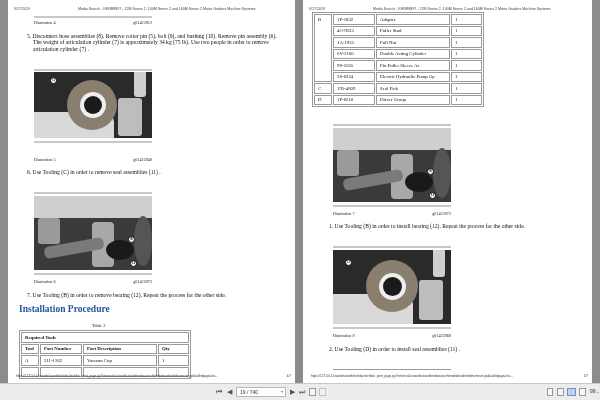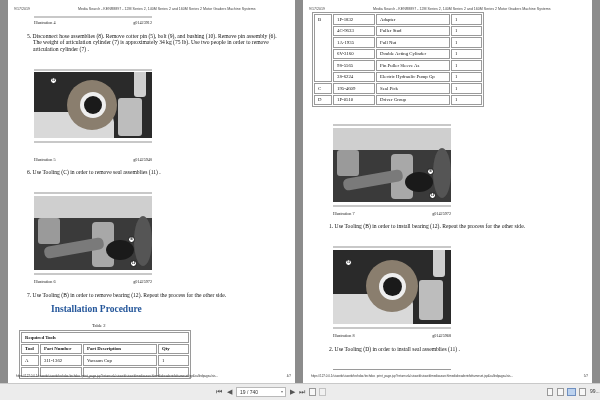--- a/index.html
+++ b/index.html
@@ -12,21 +12,21 @@
   .hdr { position: absolute; top: 7px; left: 6px; right: 6px; font-family: "Liberation Sans", sans-serif; font-size: 3.6px; color: #444; }
   .hdr .date { position: absolute; left: 0; }
   .hdr .title { position: absolute; left: 64px; white-space: nowrap; }
   .rule { position: absolute; height: 1.5px; background: #c8c8c8; }
   .caption { position: absolute; font-size: 4.2px; color: #222; }
   .caption .gid { position: absolute; }
   .para { position: absolute; font-size: 5.6px; line-height: 6.4px; color: #111; }
   .photo { position: absolute; background: #1e1e1e; overflow: hidden; }
   .photo .blob { position: absolute; border-radius: 50%; }
   .callout { position: absolute; width: 7px; height: 7px; border-radius: 50%; background: #fff; border: 0.8px solid #111; font-family: "Liberation Sans", sans-serif; font-size: 3px; text-align: center; line-height: 5.6px; font-weight: bold; color: #111; }
-  .h2 { position: absolute; font-size: 9.5px; font-weight: bold; color: #24569a; margin-left: 32px; }
+  .h2 { position: absolute; font-size: 9.5px; font-weight: bold; color: #24569a; }
   .tcap { position: absolute; font-size: 4.6px; color: #222; }
   table.tools { position: absolute; border-collapse: separate; border-spacing: 1px; border: 1px solid #9a9a9a; font-size: 4.8px; color: #111; }
   table.tools td { border: 1px solid #9a9a9a; padding: 0 3px; height: 10.5px; vertical-align: middle; }
   table.tools td.hd { font-weight: bold; }
   .url { position: absolute; bottom: 5px; left: 8px; right: 4px; font-family: "Liberation Sans", sans-serif; font-size: 3px; color: #333; white-space: nowrap; overflow: hidden; }
   .url .pg { position: absolute; right: 0; top: 0; background: #fff; padding-left: 3px; }
   .toolbar { position: absolute; left: 0; top: 383px; width: 600px; height: 17px; background: #ececec; border-top: 1px solid #c9c9c9; font-family: "Liberation Sans", sans-serif; }
   .tb-btn { position: absolute; top: 4px; font-size: 7px; color: #555; line-height: 8px; }
   .page-input { position: absolute; left: 236px; top: 3px; width: 50px; height: 10px; border: 1px solid #b9b9b9; background: #fff; font-size: 5px; line-height: 8px; padding-left: 3px; color: #333; }
   .page-input .dd { position: absolute; right: 2px; top: 0; font-size: 4px; color: #777; }

